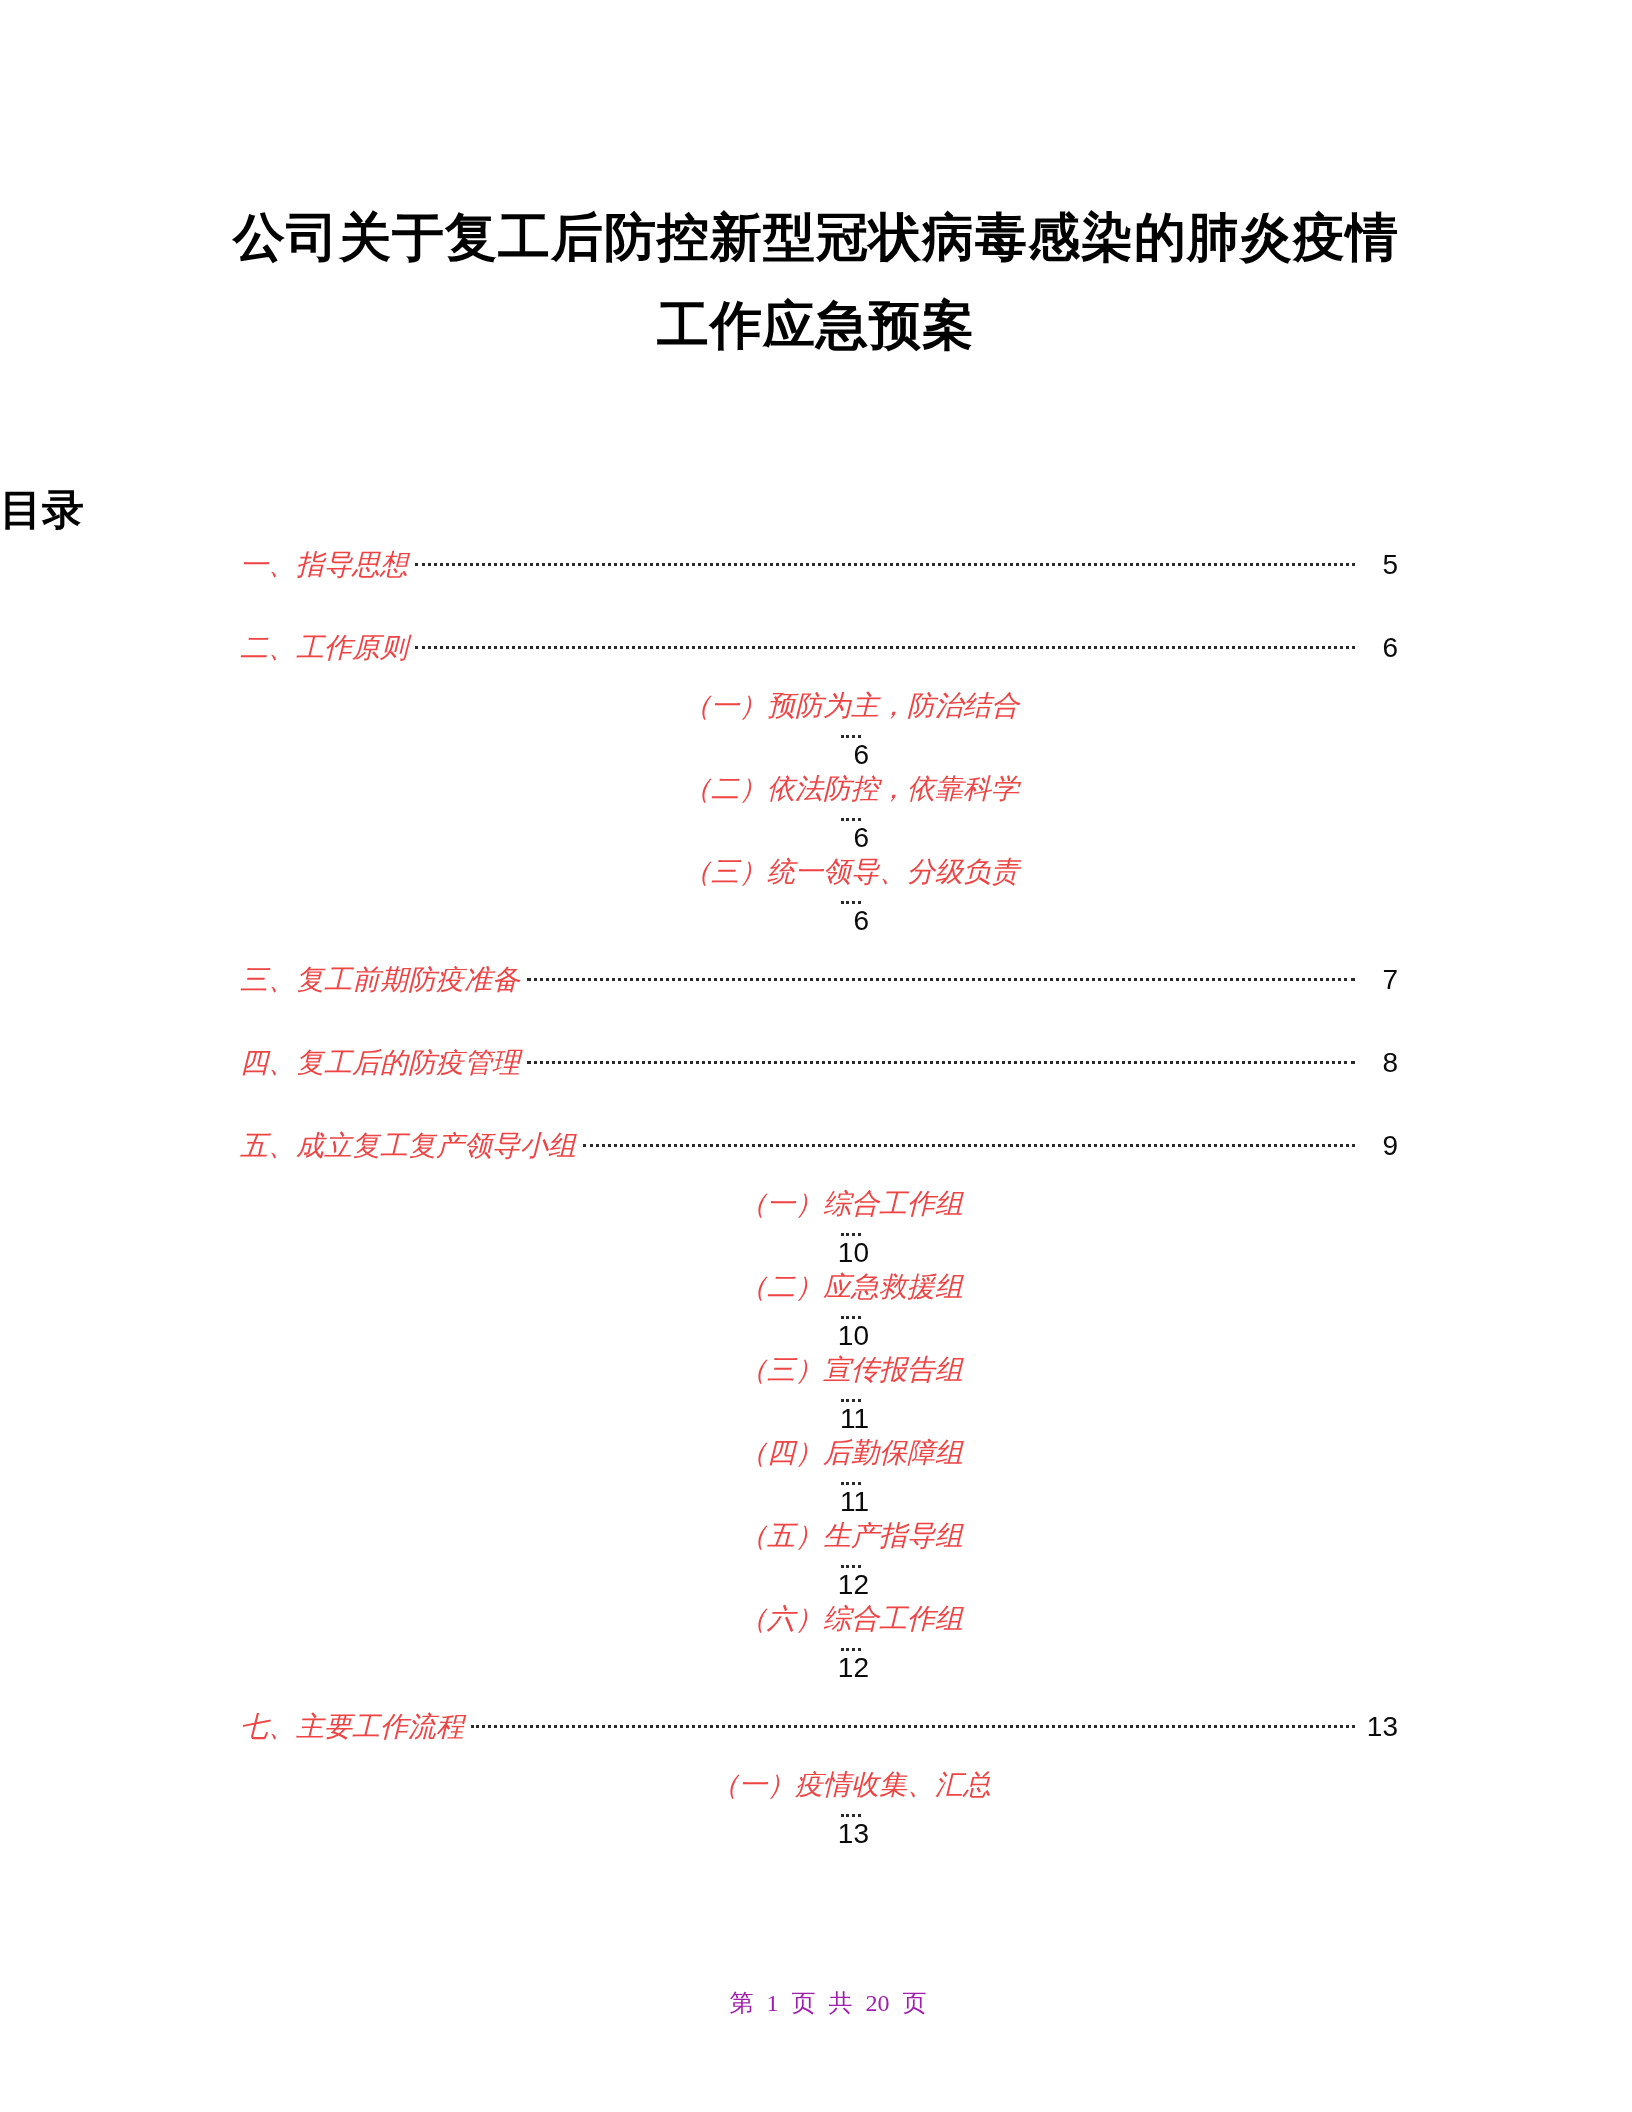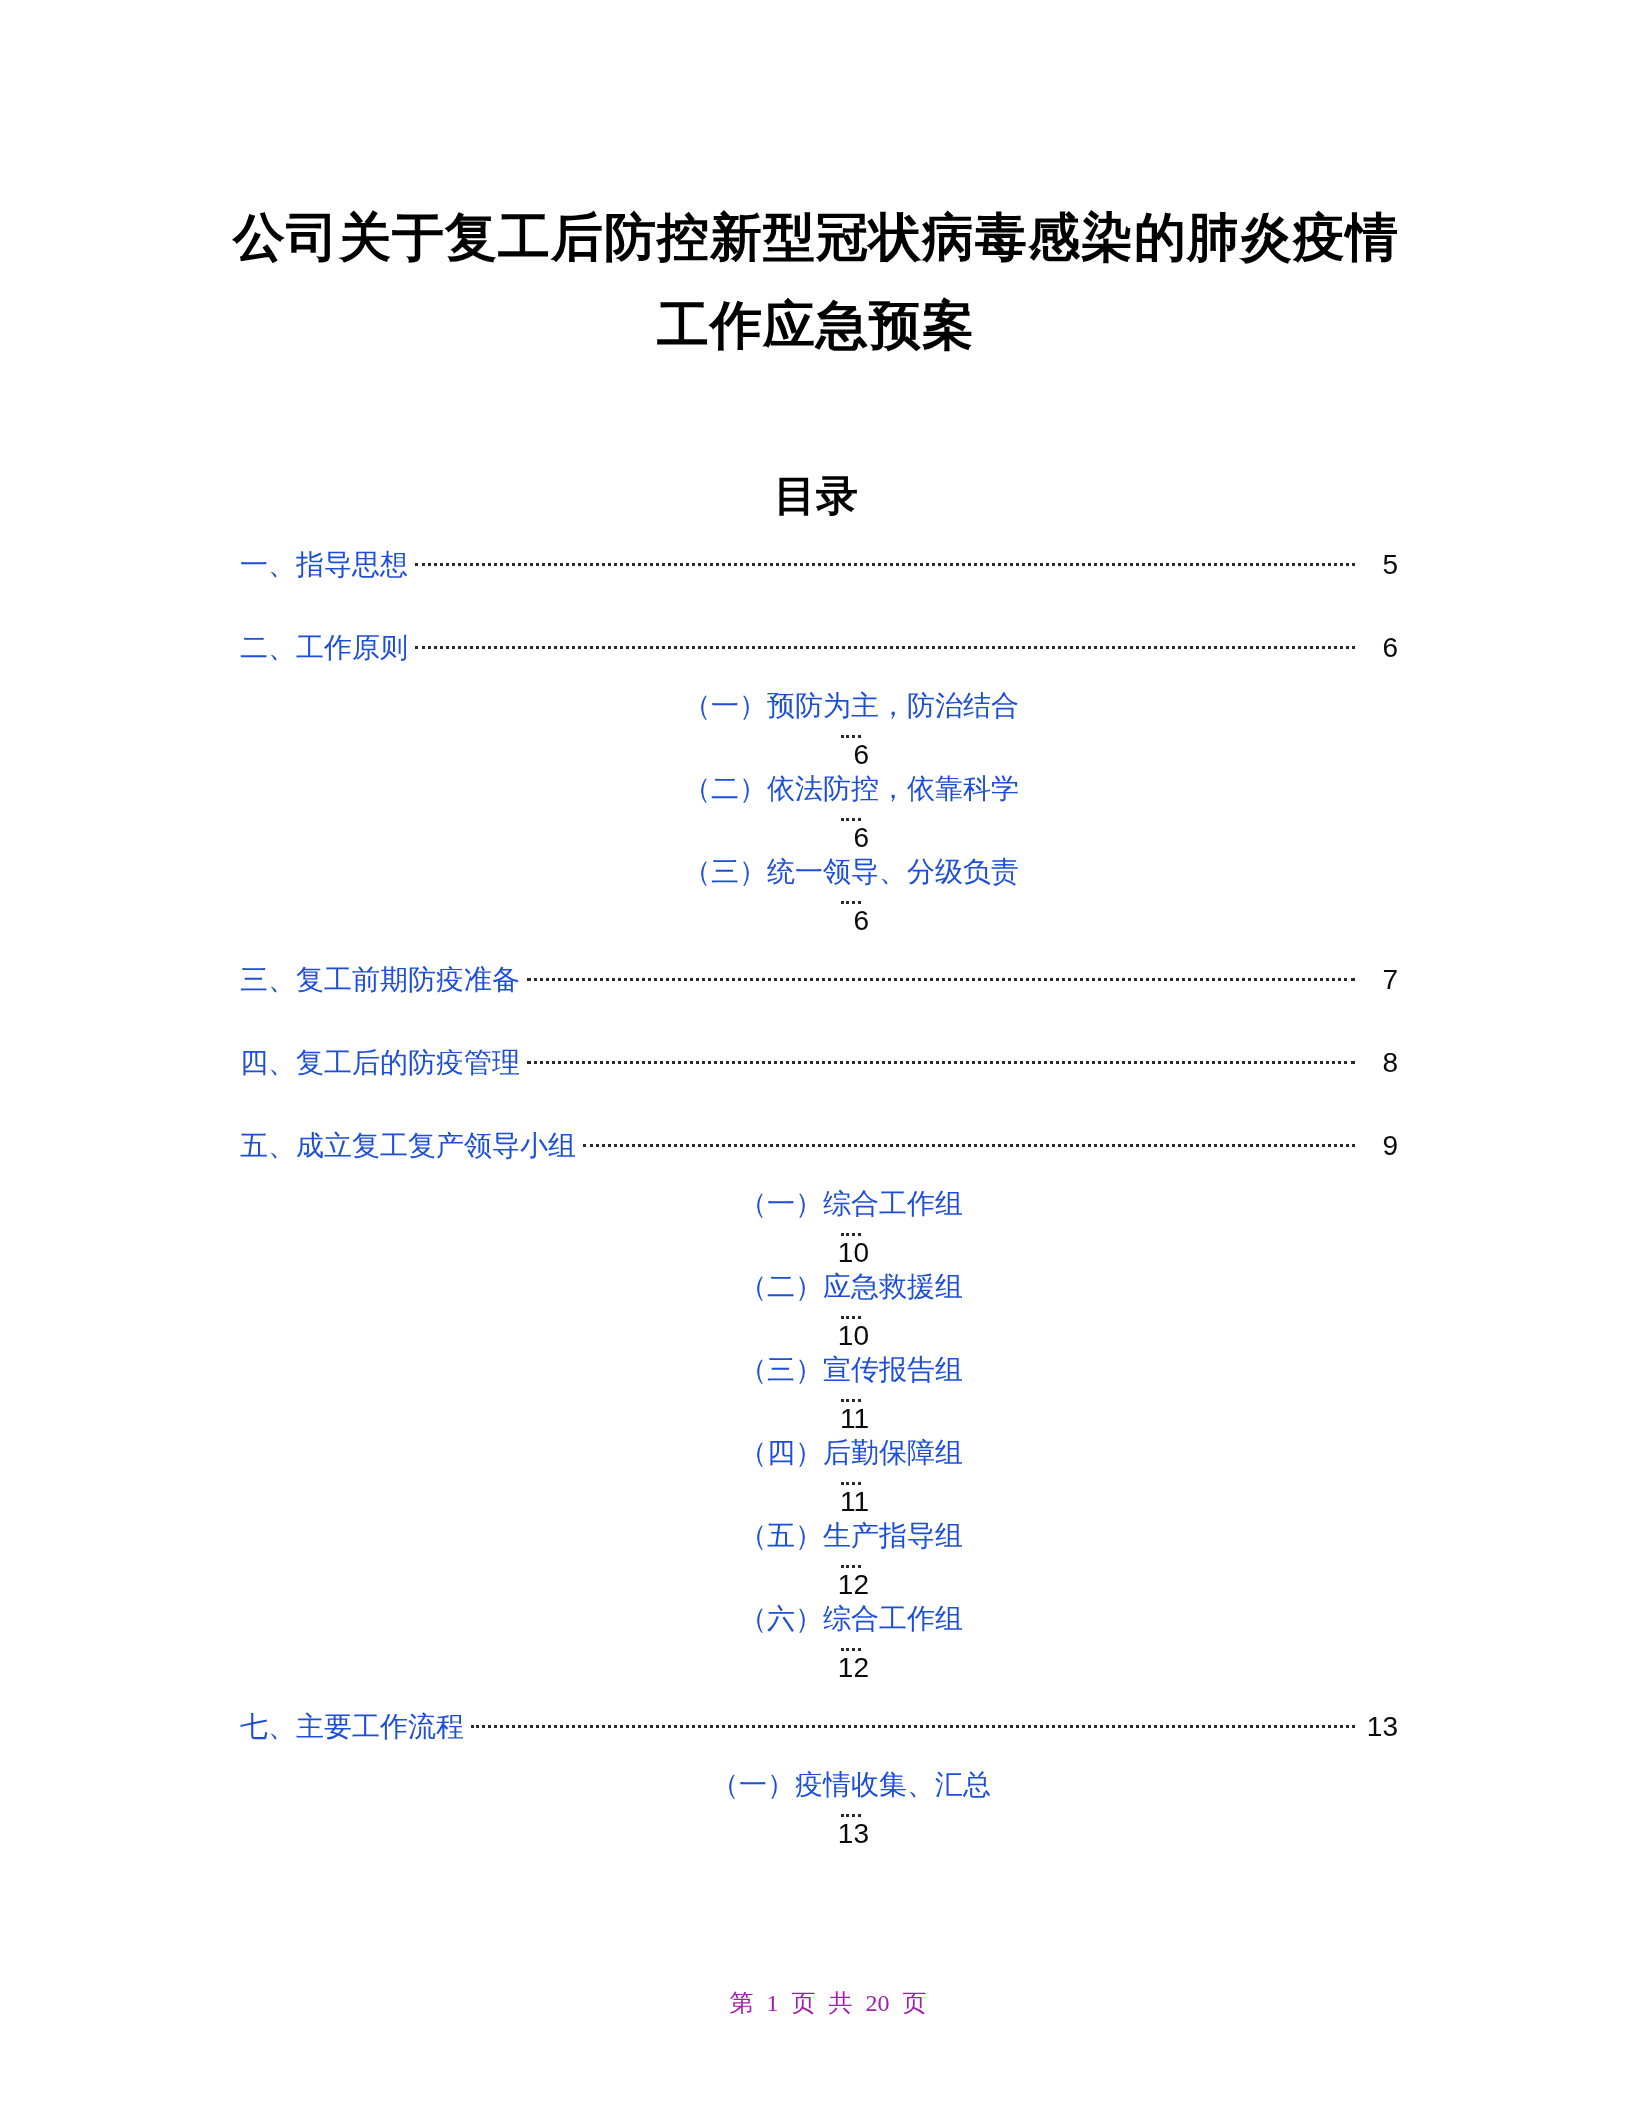--- a/index.html
+++ b/index.html
@@ -23,24 +23,24 @@
     width: 100%;
     text-align: center;
     font-size: 52px;
     font-weight: 700;
     line-height: 88px;
     letter-spacing: 1px;
     white-space: nowrap;
   }
   .toc-heading {
     position: absolute;
-    top: 475px;
+    top: 489px;
     left: 0;
     width: 100%;
-    text-align: center;
+    text-align: left;
     font-size: 42px;
     line-height: 42px;
     font-weight: 700;
   }
   .toc-list {
     position: absolute;
     top: 523px;
     left: 240px;
     right: 234px;
   }
@@ -50,21 +50,22 @@
     height: 83px;
   }
   .toc-row.level-2 {
     padding-left: 64px;
     flex-direction: column;
   }
   .toc-label {
     font-size: 28px;
     line-height: 34px;
     white-space: nowrap;
-    color: #1d4ed8;
+    color: #ef4444;
+    font-style: italic;
   }
   .toc-dots {
     flex: 1 1 auto;
     height: 0;
     border-bottom: 3px dotted #2a2a2a;
     margin: 0 7px;
     min-width: 20px;
   }
   .toc-page {
     font-size: 28px;

